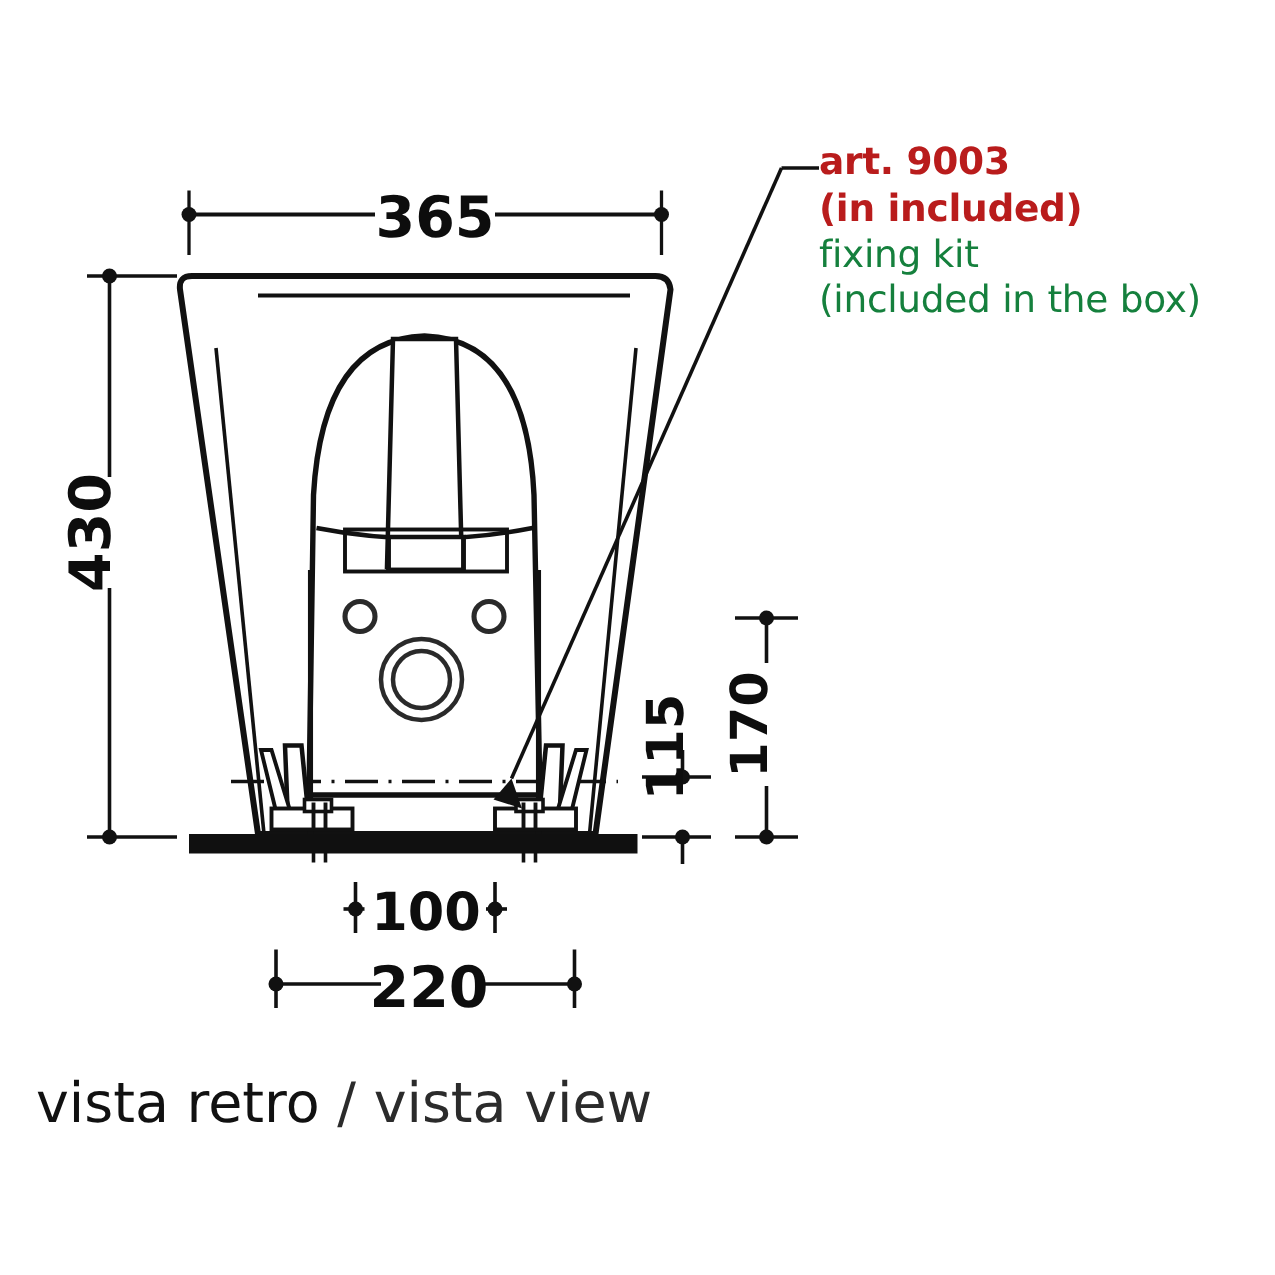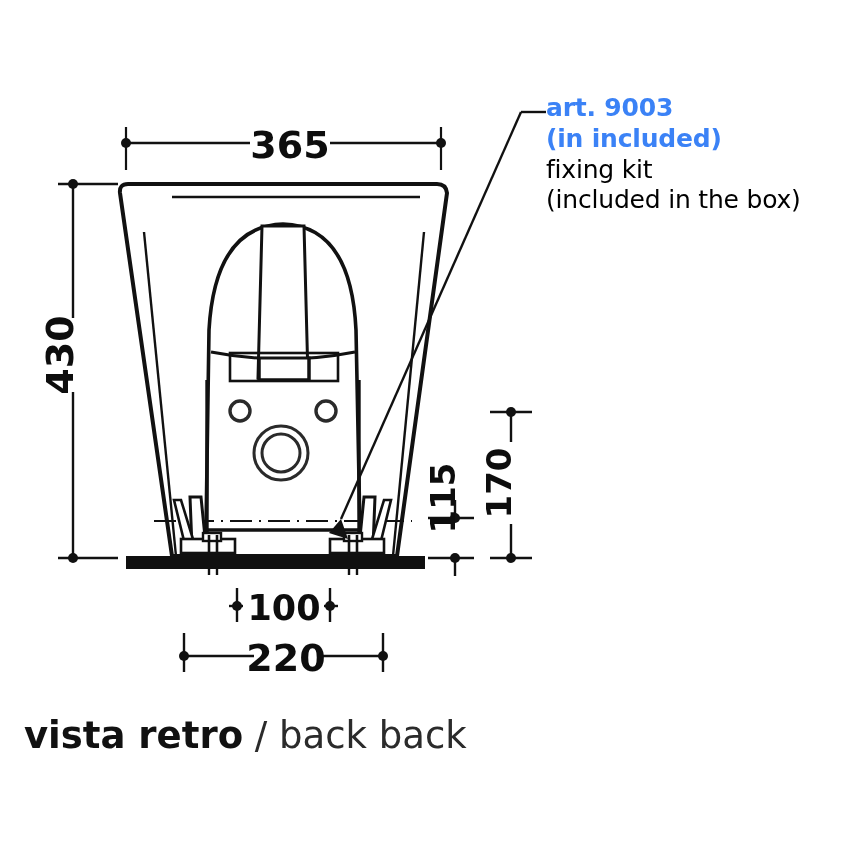--- a/index.html
+++ b/index.html
@@ -31,42 +31,42 @@
   .annotation-block {
     position: absolute;
     left: 546px;
     top: 93px;
     width: 300px;
     line-height: 1.23;
   }
   .ann-line {
     display: block;
     white-space: nowrap;
-    color: #3b82f6;
+    color: #b91c1c;
   }
   .ann-bold {
     font-weight: bold;
     font-size: 25px;
     letter-spacing: -0.2px;
   }
   .ann-light {
     font-weight: normal;
     font-size: 25px;
-    color: #000000;
+    color: #15803d;
     letter-spacing: -0.2px;
   }
   .caption {
     position: absolute;
     left: 24px;
     top: 714px;
     white-space: nowrap;
     color: #111111;
     font-size: 37px;
   }
-  .caption .cap-bold { font-weight: bold; margin-top: 10px; }
+  .caption .cap-bold { font-weight: normal; margin-top: 10px; }
   .caption .cap-light { font-weight: normal; color: #2b2b2b; }
   .dim-text {
     font-family: "DejaVu Sans", sans-serif;
     font-weight: bold;
     fill: #0d0d0d;
   }
 </style>
 </head>
 <body>
 
@@ -219,16 +219,16 @@
   </svg>
 
   <div class="annotation-block">
     <span class="ann-line ann-bold">art. 9003</span>
     <span class="ann-line ann-bold">(in included)</span>
     <span class="ann-line ann-light">fixing kit</span>
     <span class="ann-line ann-light">(included in the box)</span>
   </div>
 
   <div class="caption">
-    <span class="cap-bold">vista retro</span><span class="cap-light"> / </span><span class="cap-light">back back</span>
+    <span class="cap-bold">vista retro</span><span class="cap-light"> / </span><span class="cap-light">vista view</span>
   </div>
 
 </div>
 
 </body></html>

